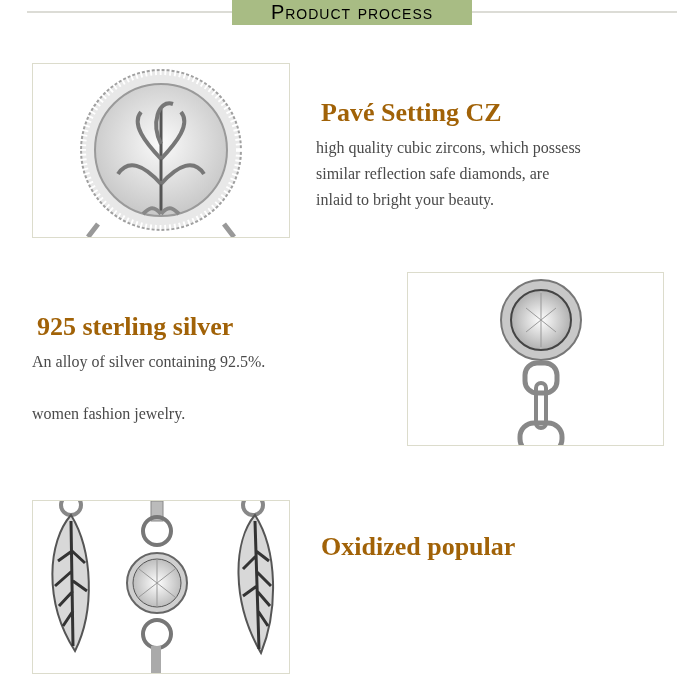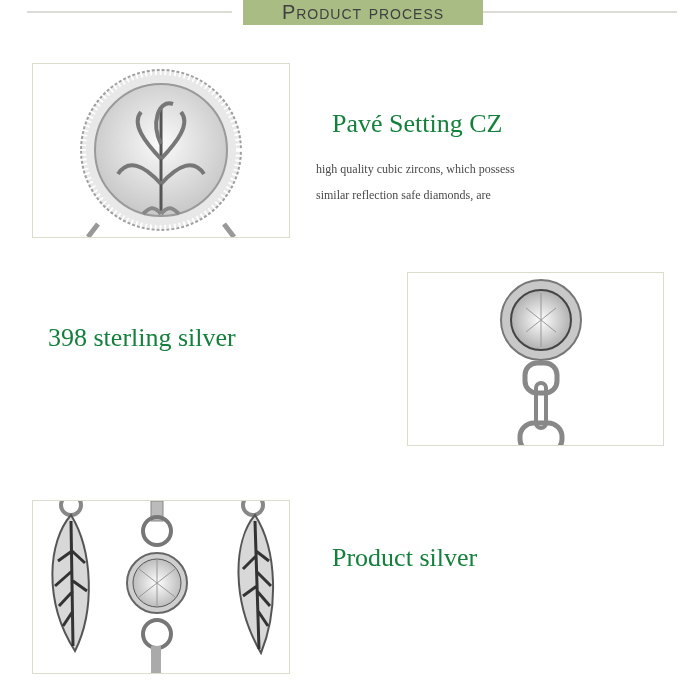--- a/index.html
+++ b/index.html
@@ -1,22 +1,22 @@
 <!DOCTYPE html>
 <html><head>
 <meta charset="utf-8">
 <style>
   html,body{margin:0;padding:0;background:#ffffff;}
   body{width:700px;height:700px;position:relative;overflow:hidden;font-family:"Liberation Serif","DejaVu Serif",serif;}
   .hline{position:absolute;top:11px;height:2px;background:#dcdcd6;}
-  .banner{position:absolute;left:243px;top:0;width:240px;height:25px;background:#a8bc84;color:#404040;font-family:"Liberation Sans","DejaVu Sans",sans-serif;font-size:20px;line-height:25px;text-align:center;letter-spacing:1px;font-variant:small-caps;}
+  .banner{position:absolute;left:232px;top:0;width:240px;height:25px;background:#a8bc84;color:#000000;font-family:"Liberation Sans","DejaVu Sans",sans-serif;font-size:20px;line-height:25px;text-align:center;letter-spacing:1px;font-variant:small-caps;}
   .frame{position:absolute;border:1px solid #dcdccc;background:#fff;overflow:hidden;box-sizing:border-box;}
   .feature{position:absolute;}
-  .feature h2{margin:16px;font-weight:normal;font-size:26px;color:#15803d;line-height:32px;}
-  .feature p{margin:6px 0 0 0;font-size:12px;color:#4a4a4a;line-height:26px;}
+  .feature h2{margin:5px;font-weight:bold;font-size:26px;color:#a16207;line-height:32px;}
+  .feature p{margin:6px 0 0 0;font-size:16px;color:#4a4a4a;line-height:26px;}
   svg{display:block;}
 </style>
 </head>
 <body>
 
 <div class="hline" style="left:27px;width:205px;"></div>
 <div class="hline" style="left:472px;width:205px;"></div>
 <div class="banner">Product process</div>
 
 <div class="frame" style="left:32px;top:63px;width:258px;height:175px;">
@@ -34,28 +34,30 @@
     <path d="M128 120 C110 100 95 95 85 110 M128 120 C146 100 161 95 171 110 M128 95 C112 78 98 60 108 48 M128 95 C144 78 158 60 148 48 M128 80 C118 60 125 35 140 40" stroke="#777" stroke-width="4" fill="none"></path>
     <path d="M128 150 C120 140 115 145 110 150 M128 150 C136 140 141 145 146 150" stroke="#888" stroke-width="4" fill="none"></path>
     <path d="M65 160 L55 173 M191 160 L201 173" stroke="#999" stroke-width="5"></path>
   </svg>
 </div>
 <div class="feature" style="left:316px;top:92px;width:370px;">
   <h2>Pavé Setting CZ</h2>
   <p>
     <span>high quality cubic zircons, which possess</span><br>
     <span>similar reflection safe diamonds, are</span><br>
+    <span>inlaid to bright your beauty.</span>
   </p>
 </div>
 
 <div class="feature" style="left:32px;top:306px;width:360px;">
-  <h2>398 sterling silver</h2>
+  <h2>925 sterling silver</h2>
   <p>
+    <span>An alloy of silver containing 92.5%.</span><br>
     <br>
-    <br>
+    <span>women fashion jewelry.</span>
   </p>
 </div>
 <div class="frame" style="left:407px;top:272px;width:257px;height:174px;">
   <svg width="255" height="172" viewBox="0 0 255 172">
     <defs>
       <radialGradient id="g2" cx="50%" cy="50%" r="50%">
         <stop offset="0" stop-color="#ffffff"></stop>
           <stop offset="1" stop-color="#b0b0b0"></stop>
       </radialGradient>
     </defs>
@@ -91,14 +93,14 @@
       <rect x="118" y="145" width="10" height="30" fill="#aaa"></rect>
     </g>
     <g>
       <circle cx="220" cy="4" r="10" fill="none" stroke="#888" stroke-width="4"></circle>
       <path d="M222 14 C200 40 198 100 228 152 C245 110 245 50 222 14 Z" fill="#d8d8d8" stroke="#555" stroke-width="2"></path>
       <path d="M222 20 L226 148 M223 50 L236 60 M223 70 L238 85 M224 90 L237 105 M225 110 L235 125 M223 55 L210 68 M224 85 L210 95" stroke="#333" stroke-width="3"></path>
     </g>
   </svg>
 </div>
 <div class="feature" style="left:316px;top:526px;width:370px;">
-  <h2>Product silver</h2>
+  <h2>Oxidized popular</h2>
 </div>
 
 </body></html>

